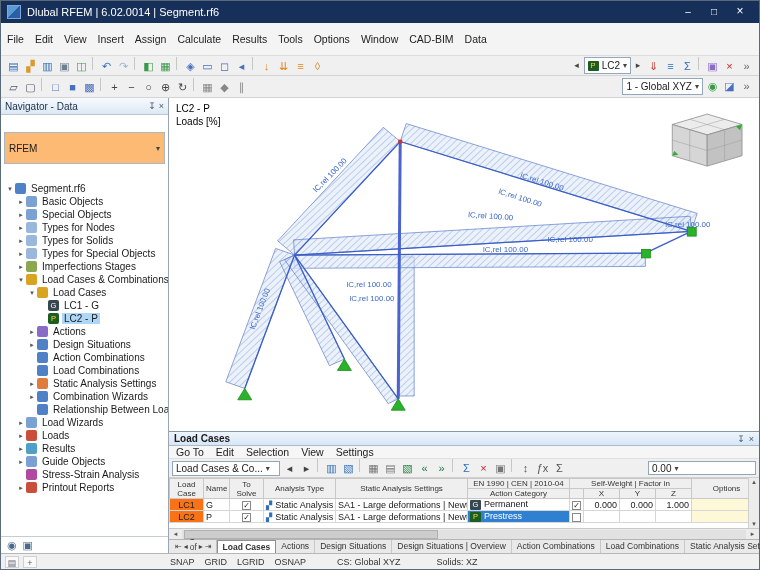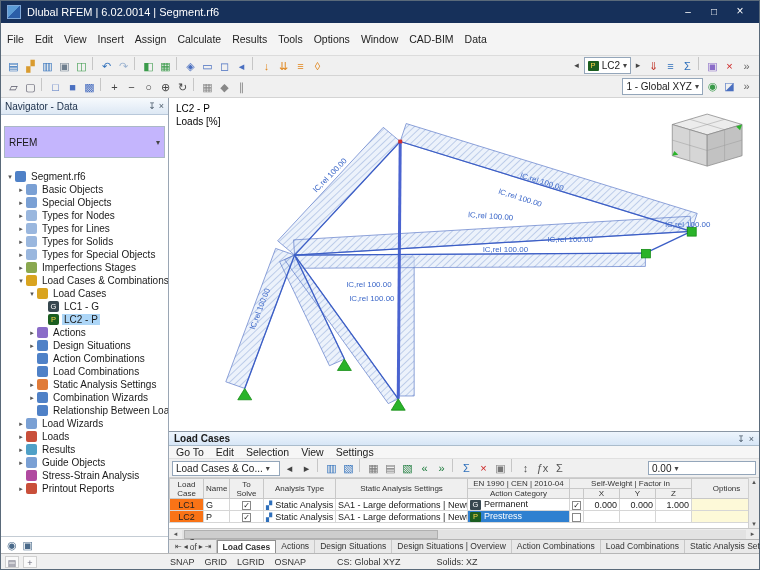--- a/index.html
+++ b/index.html
@@ -35,21 +35,21 @@
   .spacer{flex:1;}
   .navbtn{width:12px;height:15px;line-height:14px;text-align:center;font-size:9px;color:#444;flex:none;}
 
   
   .main{flex:1;display:flex;min-height:0;}
 
   
   .navigator{width:168px;flex:none;background:#fff;border-right:1px solid #9aa6b4;display:flex;flex-direction:column;}
   .nav-header{height:17px;background:linear-gradient(#f7fafd,#dde8f4);border-bottom:1px solid #b8c8da;display:flex;align-items:center;padding:0 4px;font-size:10px;color:#20344e;flex:none;}
   .nav-header .hicons{margin-left:auto;display:flex;gap:3px;color:#4a5a6a;font-size:9px;}
-  .nav-model{height:16px;margin:11px 3px;border:1px solid #aab8c6;background:#c4b5fd;display:flex;align-items:center;padding:15px 4px;font-size:10px;flex:none;}
+  .nav-model{height:16px;margin:17px 3px;border:1px solid #aab8c6;background:#fdba74;display:flex;align-items:center;padding:15px 4px;font-size:10px;flex:none;}
   .nav-model .carr{margin-left:auto;font-size:8px;color:#444;}
   .tree{flex:1;overflow:hidden;padding-top:1px;}
   .trow{display:flex;align-items:center;height:13px;white-space:nowrap;font-size:10px;}
   .trow .arr{width:10px;text-align:center;font-size:7px;color:#555;flex:none;}
   .tico{width:11px;height:11px;margin:0 3px 0 0;font-size:7.5px;line-height:11px;text-align:center;border-radius:2px;flex:none;background:#4f81c7;color:#fff;}
   .tlabel{padding:0 2px;}
   .trow.sel .tlabel{background:var(--highlight);}
   .l1{padding-left:4px;} .l2{padding-left:15px;} .l3{padding-left:26px;} .l4{padding-left:37px;}
   .nav-footer{height:17px;border-top:1px solid #c4ccd4;display:flex;align-items:center;gap:6px;padding:0 6px;flex:none;color:#4a6a8a;font-size:11px;}
 
@@ -191,25 +191,20 @@
             <span class="tico" style="background: rgb(122, 160, 212); color: rgb(255, 255, 255);"></span>
             <span class="tlabel">Special Objects</span>
           </div>
 
           <div class="trow l2">
             <span class="arr">▸</span>
             <span class="tico" style="background: rgb(154, 183, 222); color: rgb(255, 255, 255);"></span>
             <span class="tlabel">Types for Nodes</span>
           </div>
 
-          <div class="trow l2">
-            <span class="arr">▸</span>
-            <span class="tico" style="background: rgb(154, 183, 222); color: rgb(255, 255, 255);"></span>
-            <span class="tlabel">Types for Lines</span>
-          </div>
 
 
 
           <div class="trow l2">
             <span class="arr">▸</span>
             <span class="tico" style="background: rgb(154, 183, 222); color: rgb(255, 255, 255);"></span>
             <span class="tlabel">Types for Solids</span>
           </div>
 
           <div class="trow l2">

